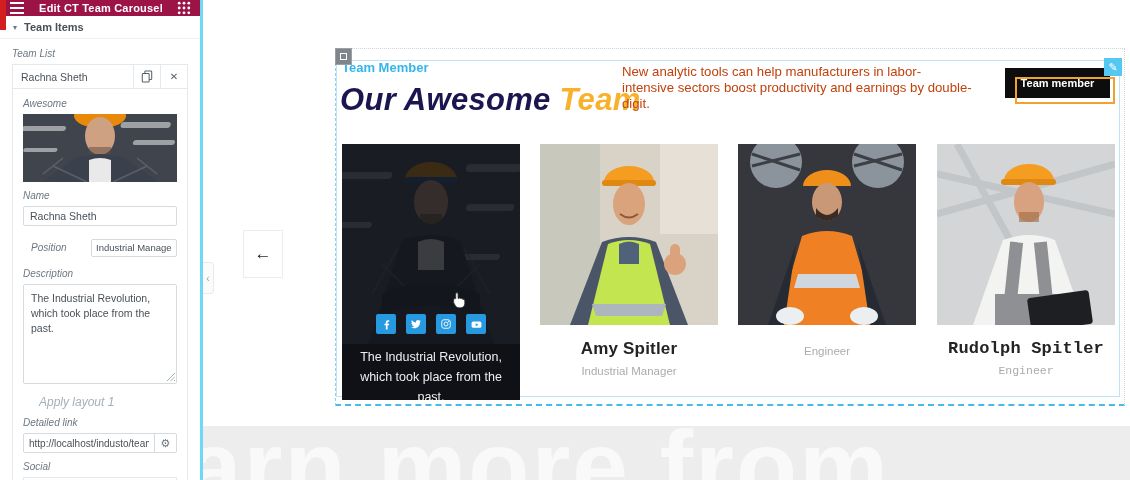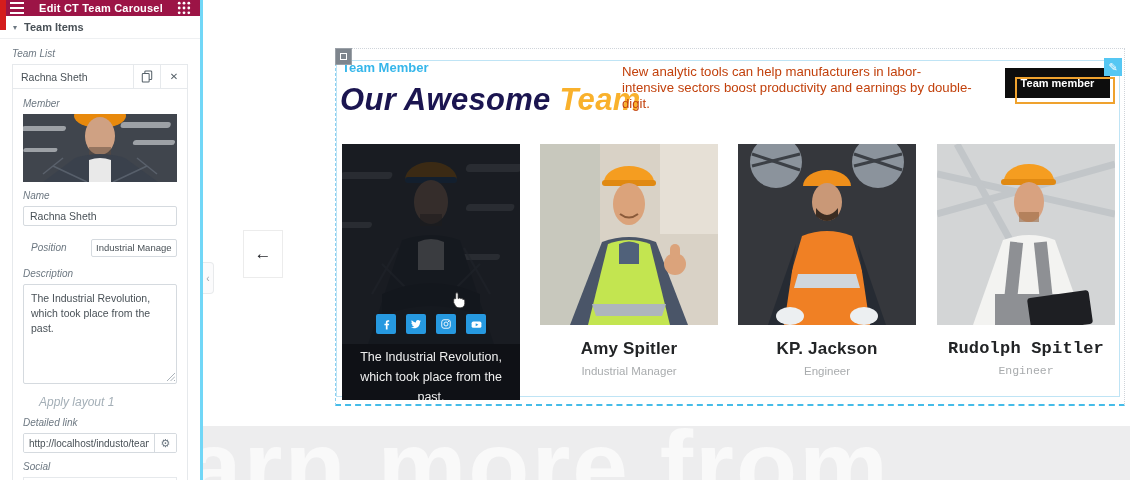--- a/index.html
+++ b/index.html
@@ -122,21 +122,21 @@
         <div class="rep-btn">
           <svg width="12" height="13" viewBox="0 0 14 15">
               <rect x="4.5" y="1" width="8" height="10" rx="1" fill="none" stroke="#556068" stroke-width="1.2"></rect>
               <rect x="1.5" y="4" width="8" height="10" rx="1" fill="#fff" stroke="#556068" stroke-width="1.2"></rect>
             </svg>
         </div>
         <div class="rep-btn" style="font-size:10px;">✕</div>
       </div>
 
       <div class="rep-body">
-        <div class="lbl">Member</div>
+        <div class="lbl">Awesome</div>
         <div class="avatar-wrap">
           <svg width="155" height="68" viewBox="0 0 155 68" preserveAspectRatio="none">
             <rect width="155" height="68" fill="#40454d"></rect>
             <g fill="#e9edf0" opacity=".55">
               <rect x="2" y="12" width="44" height="5" rx="2.5" transform="skewX(-12)"></rect>
               <rect x="100" y="8" width="50" height="6" rx="3" transform="skewX(-12)"></rect>
               <rect x="116" y="26" width="42" height="5" rx="2.5" transform="skewX(-12)"></rect>
               <rect x="8" y="34" width="34" height="4" rx="2" transform="skewX(-12)"></rect>
             </g>
             <ellipse cx="77" cy="2" rx="26" ry="12" fill="#e8890c"></ellipse>
@@ -338,21 +338,20 @@
         <path d="M58 150 L128 150 L128 181 L58 181 Z" fill="#8e9094"></path>
         <rect x="92" y="150" width="62" height="34" rx="3" fill="#1e1f23" transform="rotate(-8 123 167)"></rect>
       </svg>
     </div>
 
     <div class="caption" id="cap2">
       <div class="cap-name">Amy Spitler</div>
       <div class="cap-pos">Industrial Manager</div>
     </div>
     <div class="caption" id="cap3">
-      <div class="cap-name">KP. Jackson</div>
       <div class="cap-pos">Engineer</div>
     </div>
     <div class="caption" id="cap4">
       <div class="cap-name">Rudolph Spitler</div>
       <div class="cap-pos">Engineer</div>
     </div>
   </div>
 </div>
 
 </body></html>

